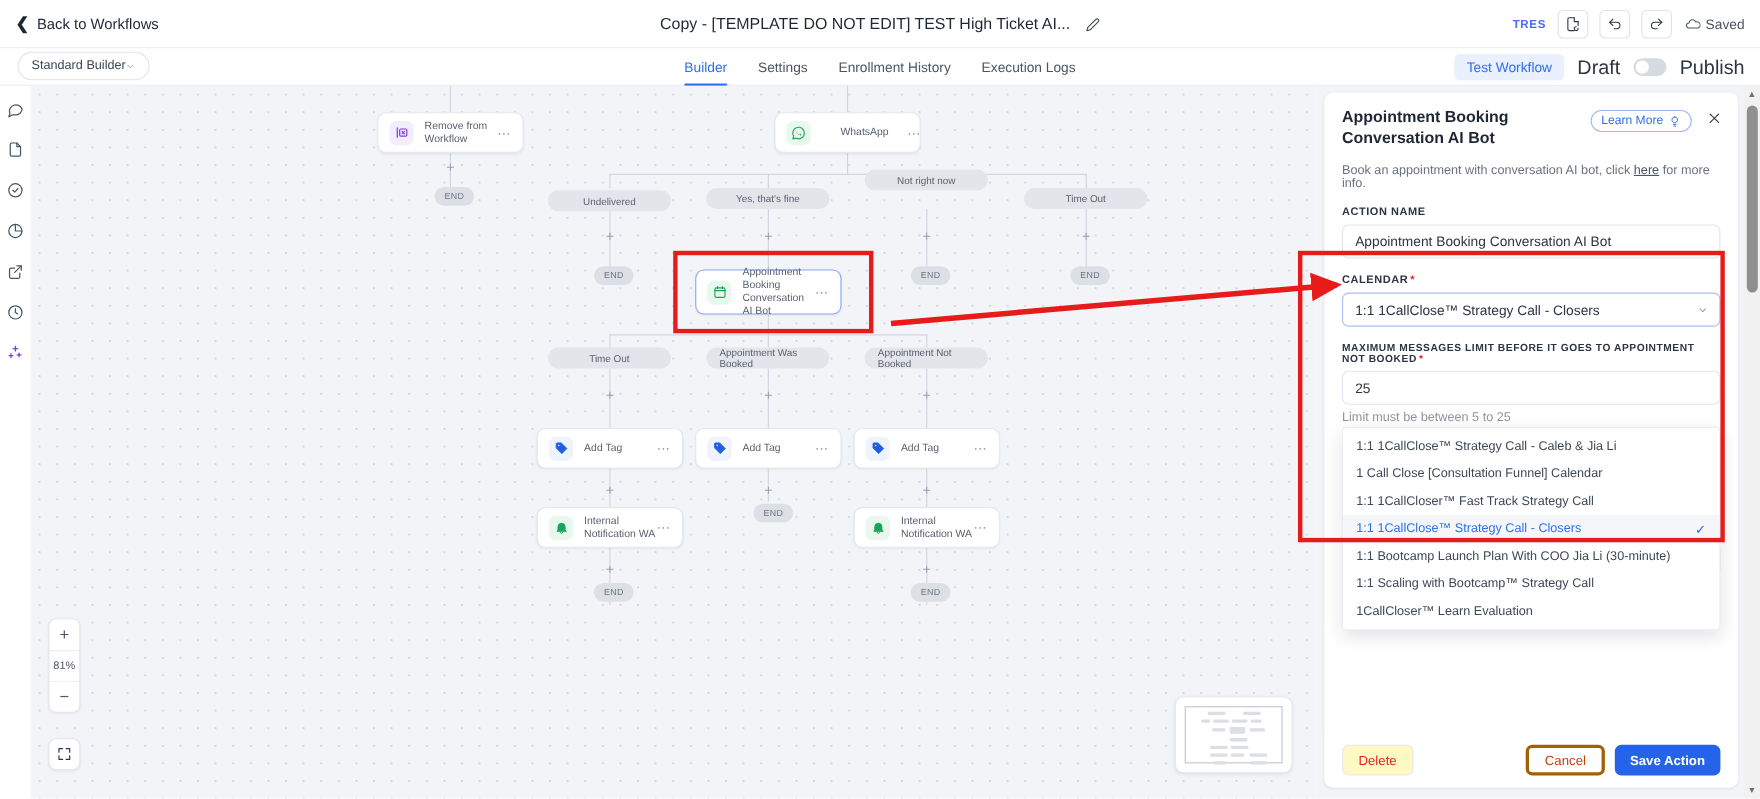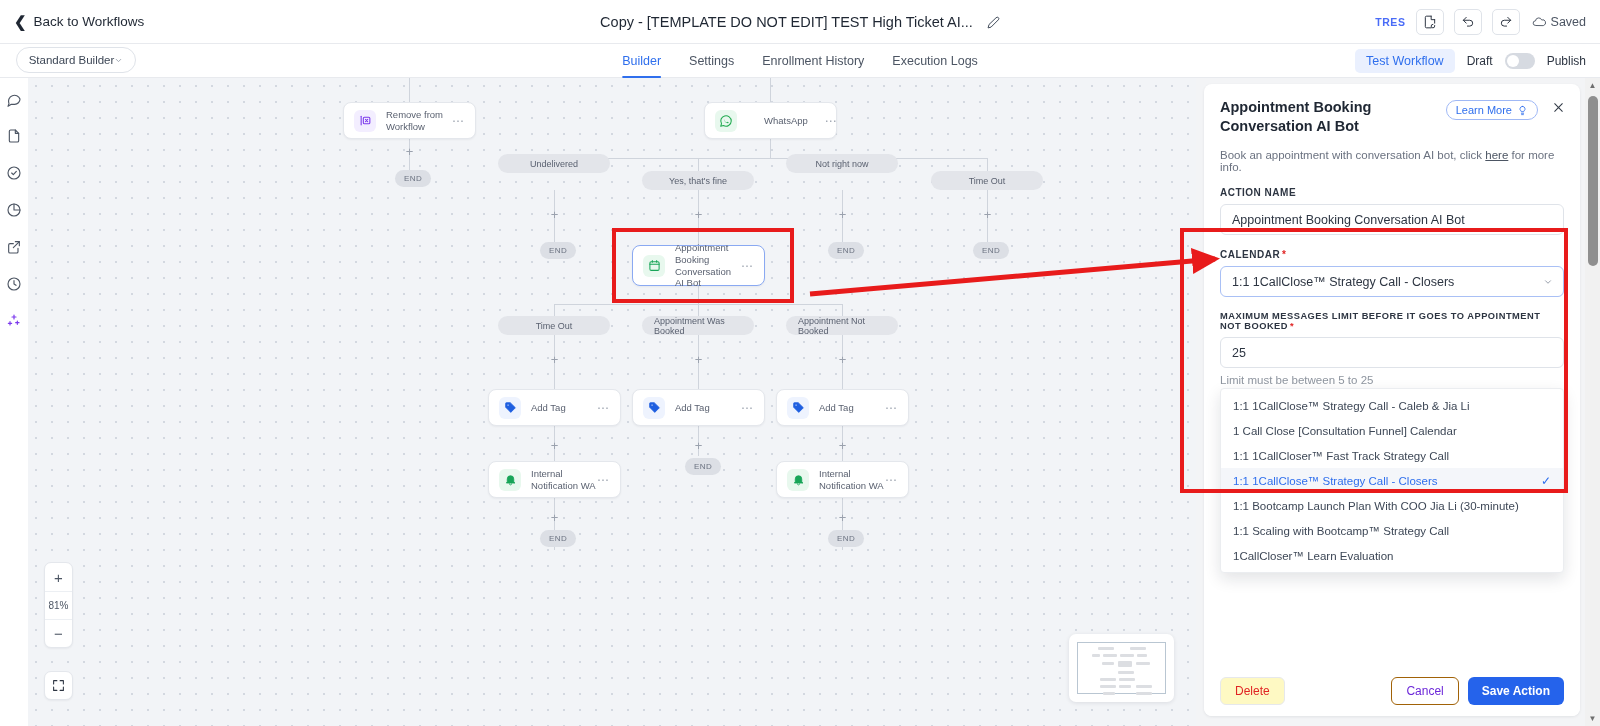--- a/index.html
+++ b/index.html
@@ -69,21 +69,21 @@
     background: #2f6fed; border-radius: 2px;
   }
   .subbar-right {
     position: absolute; right: 14px; top: 0; height: 34px;
     display: flex; align-items: center; gap: 12px;
   }
   .test-workflow-btn {
     background: #eaf0fe; color: #2f6fed; font-size: 12.5px;
     padding: 5px 11px; border-radius: 5px; cursor: pointer;
   }
-  .draft-label, .publish-label { font-size: 12px; color: #2d3542; }
+  .draft-label, .publish-label { font-size: 18px; color: #2d3542; }
   .toggle {
     width: 30px; height: 16px; border-radius: 9px; background: #d6dae1;
     position: relative; cursor: pointer;
   }
   .toggle .knob {
     position: absolute; top: 2px; left: 2px; width: 12px; height: 12px;
     border-radius: 50%; background: #fff;
   }
 
   
@@ -218,21 +218,21 @@
   .hint { font-size: 11.5px; color: #8e959f; margin-top: 6px; }
   .panel-footer {
     position: absolute; left: 0; right: 0; bottom: 0; height: 50px;
     background: #fff; display: flex; align-items: center; padding: 0 16px;
   }
   .btn {
     height: 28px; border-radius: 6px; font-size: 12px; display: flex;
     align-items: center; justify-content: center; cursor: pointer; padding: 0 14px;
   }
   .btn-delete { border: 1px solid #e6e8ec; color: #e02424; background: #fef9c3; }
-  .btn-cancel { border: 1px solid #a16207; color: #6d28d9; background: #fff; margin-left: auto; }
+  .btn-cancel { border: 3px solid #a16207; color: #c2410c; background: #fff; margin-left: auto; }
   .btn-save { background: #2563eb; color: #fff; margin-left: 9px; font-weight: 600; }
 
   
   .sbar { position: absolute; right: 0; top: 78px; width: 15px; height: 648px; background: #f1f1f1; }
   .sbar-arrow {
     position: absolute; left: 0; width: 15px; height: 15px; display: flex;
     align-items: center; justify-content: center; color: #6e6e6e; font-size: 8px; cursor: pointer;
   }
   .sbar-thumb {
     position: absolute; left: 2.5px; top: 18px; width: 10px; height: 170px;
@@ -425,21 +425,21 @@
       <div class="node-ico" style="background:#e8f8ee">
         <svg width="14" height="14" viewBox="0 0 24 24" fill="none" stroke="#1faa4f" stroke-width="1.8" stroke-linecap="round" stroke-linejoin="round">
             <path d="M21 12a9 9 0 0 1-13.4 7.8L3 21l1.3-4.4A9 9 0 1 1 21 12z"></path>
             <path d="M8.8 9.3c.3 2.5 2.3 4.6 4.9 5.1l1-1.2 1.8.8-.4 1.6c-2.9.5-6.8-2.7-7.8-5.9l1.4-.9z" fill="#1faa4f" stroke="none"></path>
           </svg>
       </div>
       <div class="node-label">WhatsApp</div>
       <div class="node-dots">⋯</div>
     </div>
 
-    <div class="pill" style="left:470px; top:76px; width:112px;">
+    <div class="pill" style="left:470px; top:95px; width:112px;">
         <span>Undelivered</span>
       </div>
     <div class="pill" style="left:614px; top:93px; width:112px;">
         <span>Yes, that's fine</span>
       </div>
     <div class="pill" style="left:758px; top:76px; width:112px;">
         <span>Not right now</span>
       </div>
     <div class="pill" style="left:903px; top:93px; width:112px;">
         <span>Time Out</span>

